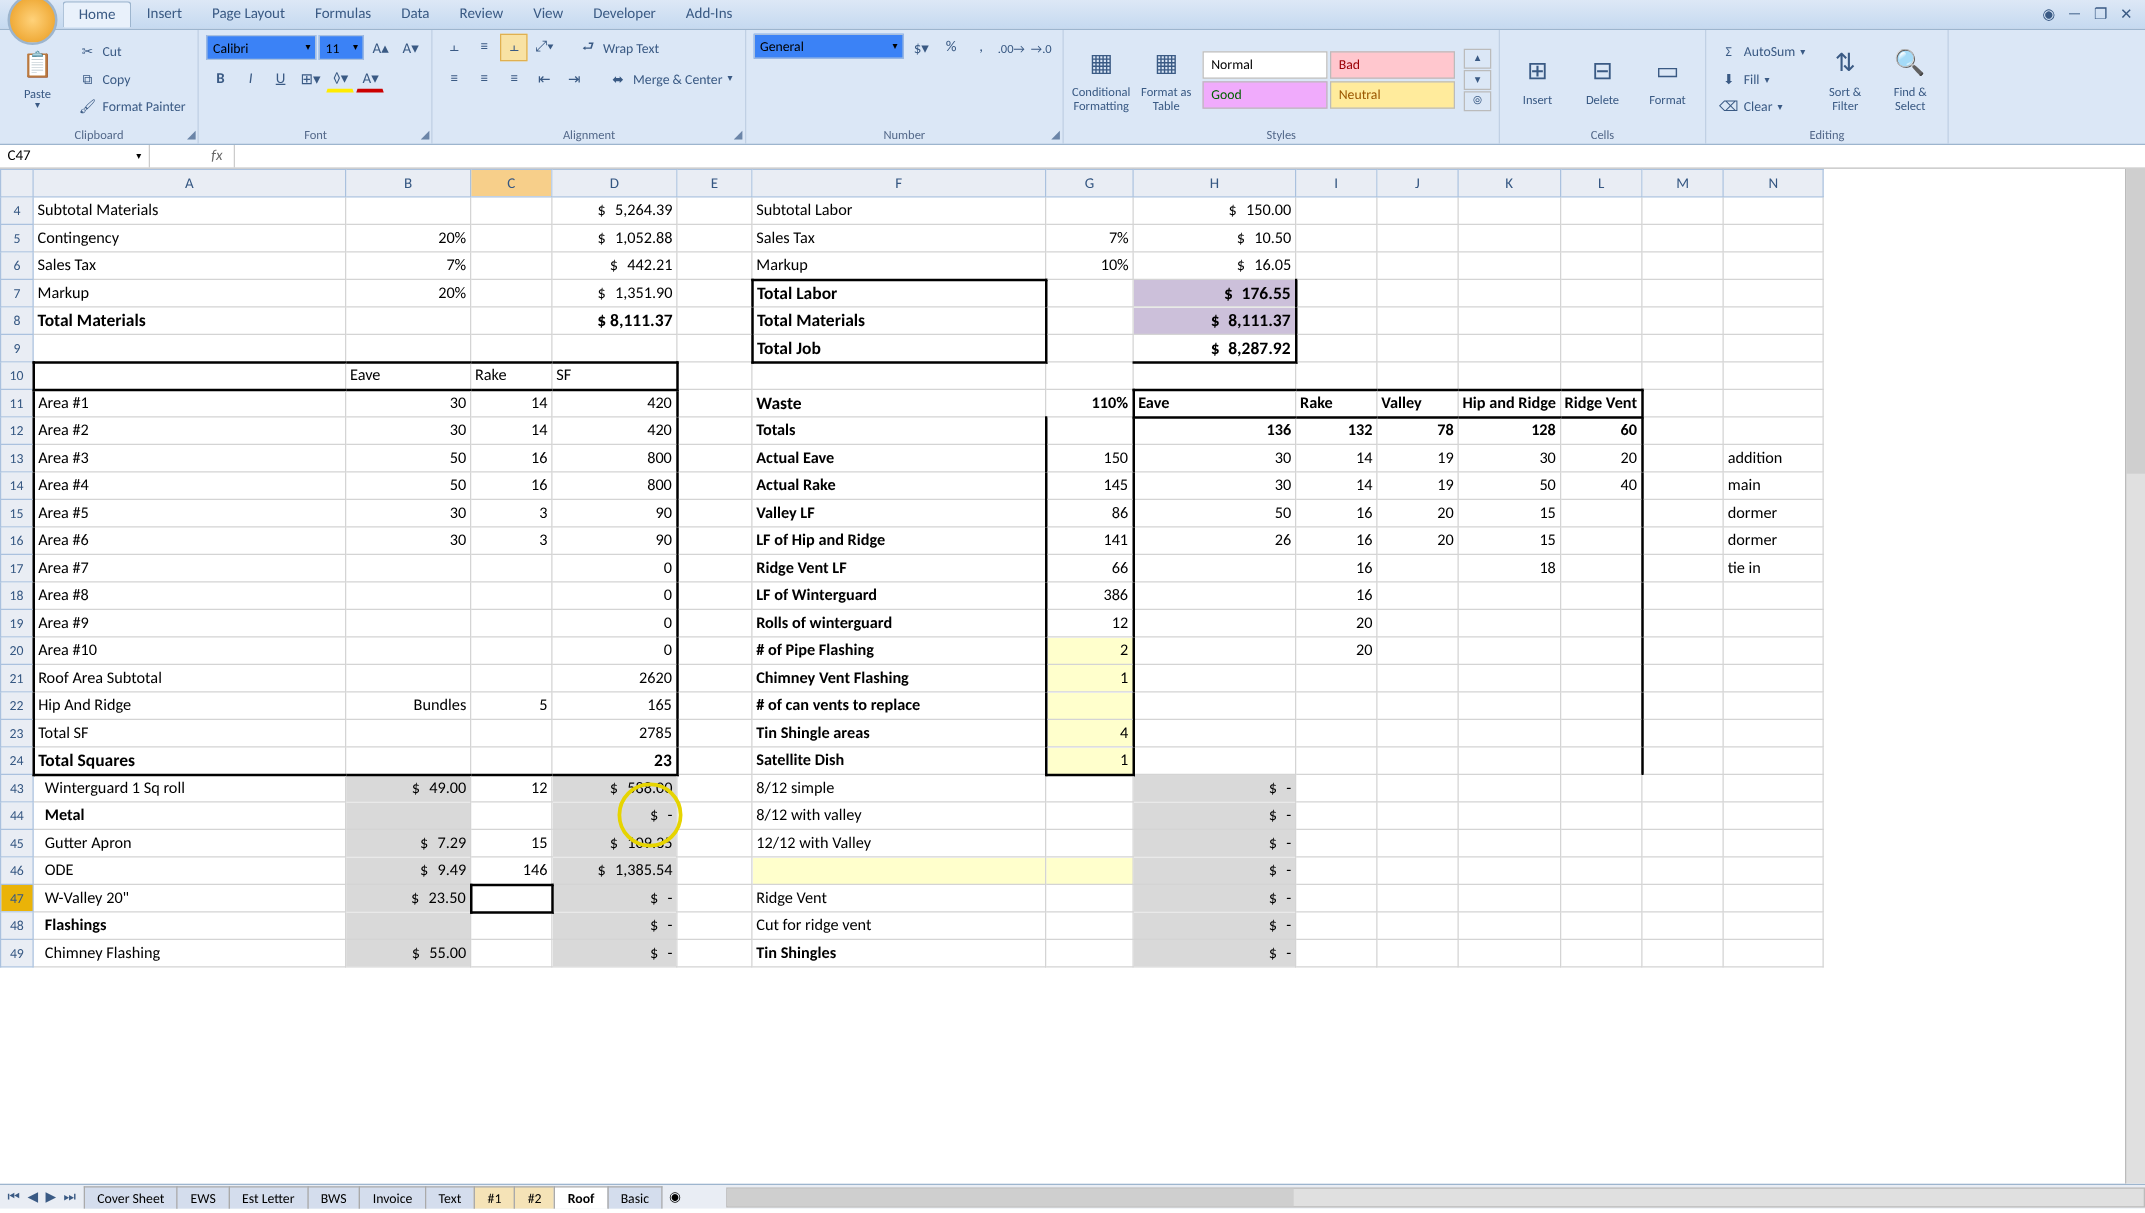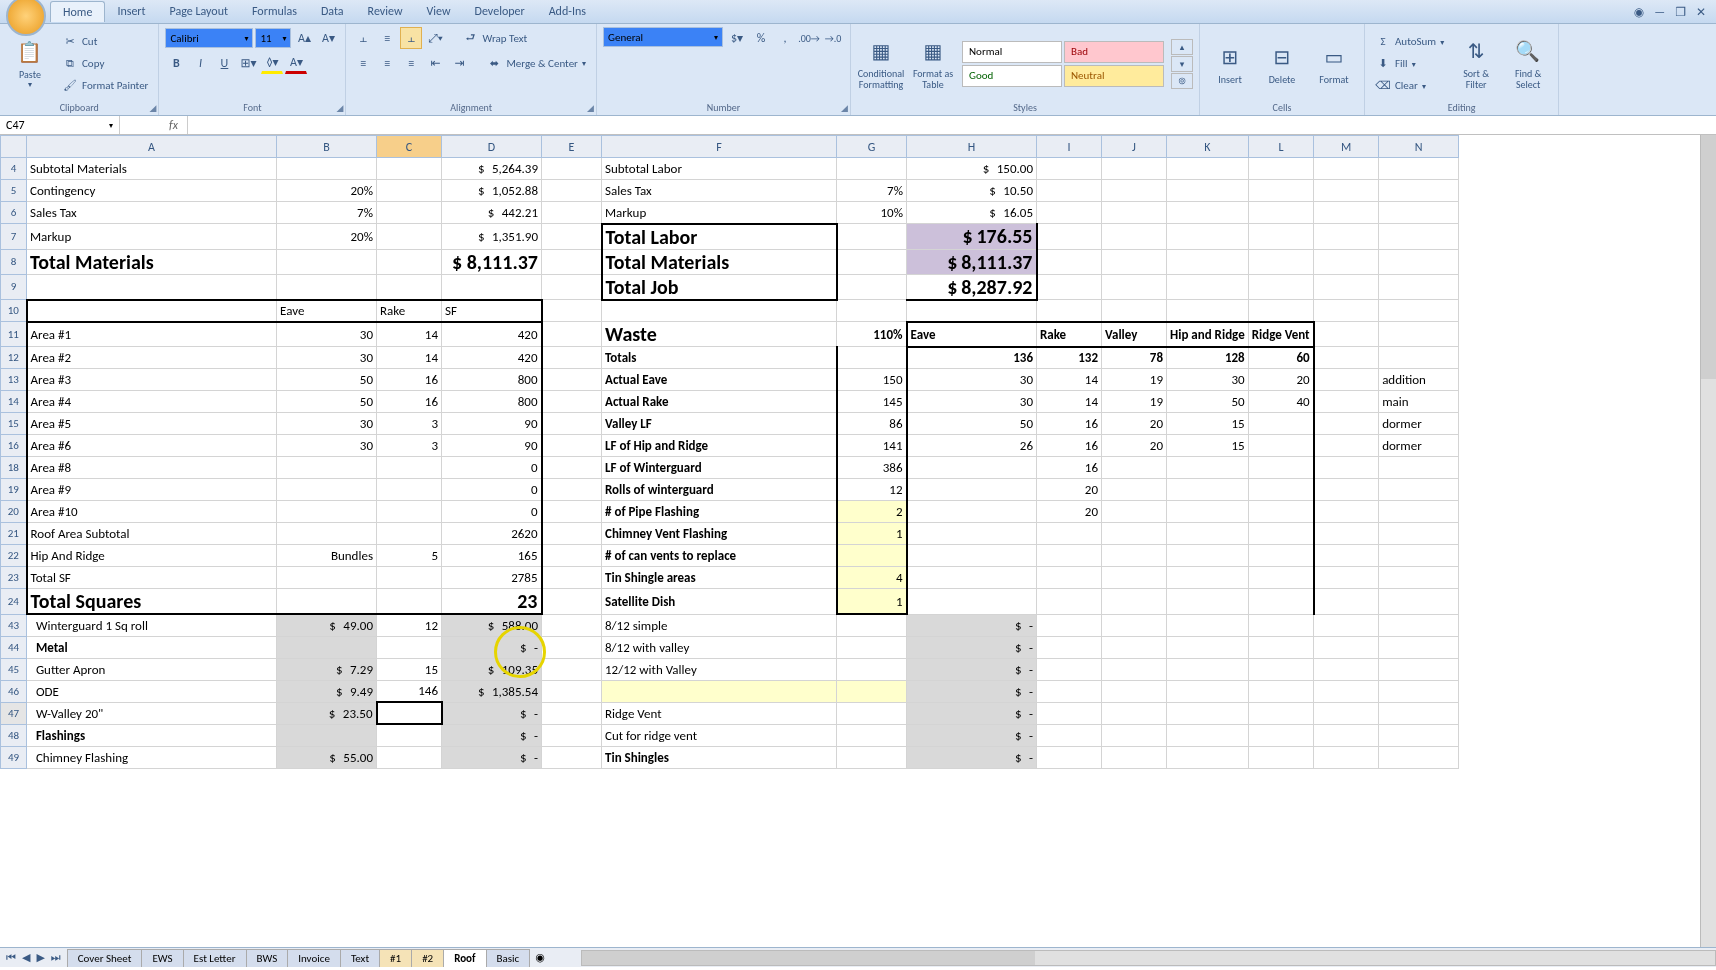--- a/index.html
+++ b/index.html
@@ -18,21 +18,21 @@
   .ribbon { display:flex; background:#dbe7f6; border-bottom:1px solid #9db5ce; height:92px;}
   .group { border-right:1px solid #c0d0e4; padding:3px 6px 1px 6px; display:flex; flex-direction:column; position:relative;}
   .group-label { text-align:center; font-size:10px; color:#54698a; padding-top:1px;}
   .group-body { flex:1; display:flex; align-items:center; gap:4px;}
   .bigbtn { display:flex; flex-direction:column; align-items:center; justify-content:center; width:48px; height:70px; font-size:10px; text-align:center; cursor:pointer; color:#3a5a84; line-height:1.1;}
   .bigbtn .ic { width:28px; height:28px; margin-bottom:3px; display:flex; align-items:center; justify-content:center; font-size:20px;}
   .smallrow { display:flex; flex-direction:column; gap:2px;}
   .smallbtn { display:flex; align-items:center; gap:4px; font-size:11px; color:#3a5a84; cursor:pointer; height:20px; padding:0 4px;}
   .smallbtn .ic { width:16px; height:16px; display:flex; align-items:center; justify-content:center;}
   .stylebox { display:inline-flex; align-items:center; width:100px; height:22px; border:1px solid #bbb; padding:0 6px; margin:1px; font-size:11px;}
-  .sb-good { background:#ffffff; color:#006100;}
+  .sb-good { background:#f0abfc; color:#006100;}
   .sb-bad { background:#ffc7ce; color:#9c0006;}
   .sb-neutral { background:#ffeb9c; color:#9c5700;}
   .sb-normal { background:#fff;}
   .sel { height:20px; border:1px solid #a9c0de; background:#3b82f6; font-size:11px; padding:0 4px; display:flex; align-items:center;}
   .iconbtn { width:22px; height:22px; display:flex; align-items:center; justify-content:center; border:1px solid transparent; cursor:pointer; color:#3a5a84; font-size:12px;}
   .rowflex { display:flex; gap:2px; align-items:center;}
   .corner { position:absolute; right:2px; bottom:2px; font-size:9px; color:#6b85a8; cursor:pointer;}
 
   
   .fbar { display:flex; align-items:center; height:19px; border-bottom:1px solid #c0c0c0; background:#fff;}
@@ -40,26 +40,26 @@
   .fx { width:28px; text-align:center; font-style:italic; color:#666; border-right:1px solid #ccc; height:100%; display:flex; align-items:center; justify-content:center;}
   .formula { flex:1; padding:0 6px;}
 
   
   .gridwrap { position:relative; height: calc(970px - 24px - 92px - 22px - 20px); overflow:hidden;}
   table.grid { border-collapse:collapse; table-layout:fixed; font-size:13px;}
   .grid th, .grid td { border:1px solid #d4d4d4; height:22px; padding:0 3px; overflow:hidden; white-space:nowrap; background:#fff;}
   .grid thead th { background:#e9edf4; text-align:center; font-weight:normal; font-size:12px; color:#355782; border:1px solid #aac1de;}
   .grid thead th.selcol { background:#f7cf8a;}
   .grid .rowhdr { background:#e9edf4; text-align:center; font-size:11px; color:#355782; width:26px; border:1px solid #aac1de;}
-  .grid .rowhdr.selrow { background:#e5e5e5;}
+  .grid .rowhdr.selrow { background:#eab308;}
 
   .txt-r { text-align:right;}
   .txt-l { text-align:left;}
   .bold { font-weight:bold;}
-  .bigbold { font-weight:bold; font-size:20px;}
+  .bigbold { font-weight:bold; font-size:14px;}
   .bord-t { border-top:2px solid #000 !important;}
   .bord-b { border-bottom:2px solid #000 !important;}
   .bord-l { border-left:2px solid #000 !important;}
   .bord-r { border-right:2px solid #000 !important;}
   .bg-yellow { background:#ffffcc !important;}
   .bg-lilac { background:#ccc0da !important;}
   .bg-gray { background:#d9d9d9 !important;}
   .cur-sym { display:inline-block; width:14px; text-align:left;}
   .selcell { border:2px solid #000 !important;}
   .cursor-ring { position:absolute; width:52px; height:52px; border:3px solid #e6d400; border-radius:50%; pointer-events:none;}
@@ -525,20 +525,37 @@
           <td class="txt-r bord-l bord-r">141</td>
           <td class="txt-r">26</td>
           <td class="txt-r">16</td>
           <td class="txt-r">20</td>
           <td class="txt-r">15</td>
           <td class="txt-r bord-r"></td>
           <td class=""></td>
           <td class="txt-l">dormer</td>
         </tr>
         <tr>
+          <td class="rowhdr">17</td>
+          <td class="txt-l bord-l">Area #7</td>
+          <td class="txt-r"></td>
+          <td class="txt-r"></td>
+          <td class="txt-r bord-r">0</td>
+          <td class=""></td>
+          <td class="txt-l bold">Ridge Vent LF</td>
+          <td class="txt-r bord-l bord-r">66</td>
+          <td class="txt-r"></td>
+          <td class="txt-r">16</td>
+          <td class="txt-r"></td>
+          <td class="txt-r">18</td>
+          <td class="txt-r bord-r"></td>
+          <td class=""></td>
+          <td class="txt-l">tie in</td>
+        </tr>
+        <tr>
           <td class="rowhdr">18</td>
           <td class="txt-l bord-l">Area #8</td>
           <td class="txt-r"></td>
           <td class="txt-r"></td>
           <td class="txt-r bord-r">0</td>
           <td class=""></td>
           <td class="txt-l bold">LF of Winterguard</td>
           <td class="txt-r bord-l bord-r">386</td>
           <td class="txt-r"></td>
           <td class="txt-r">16</td>

